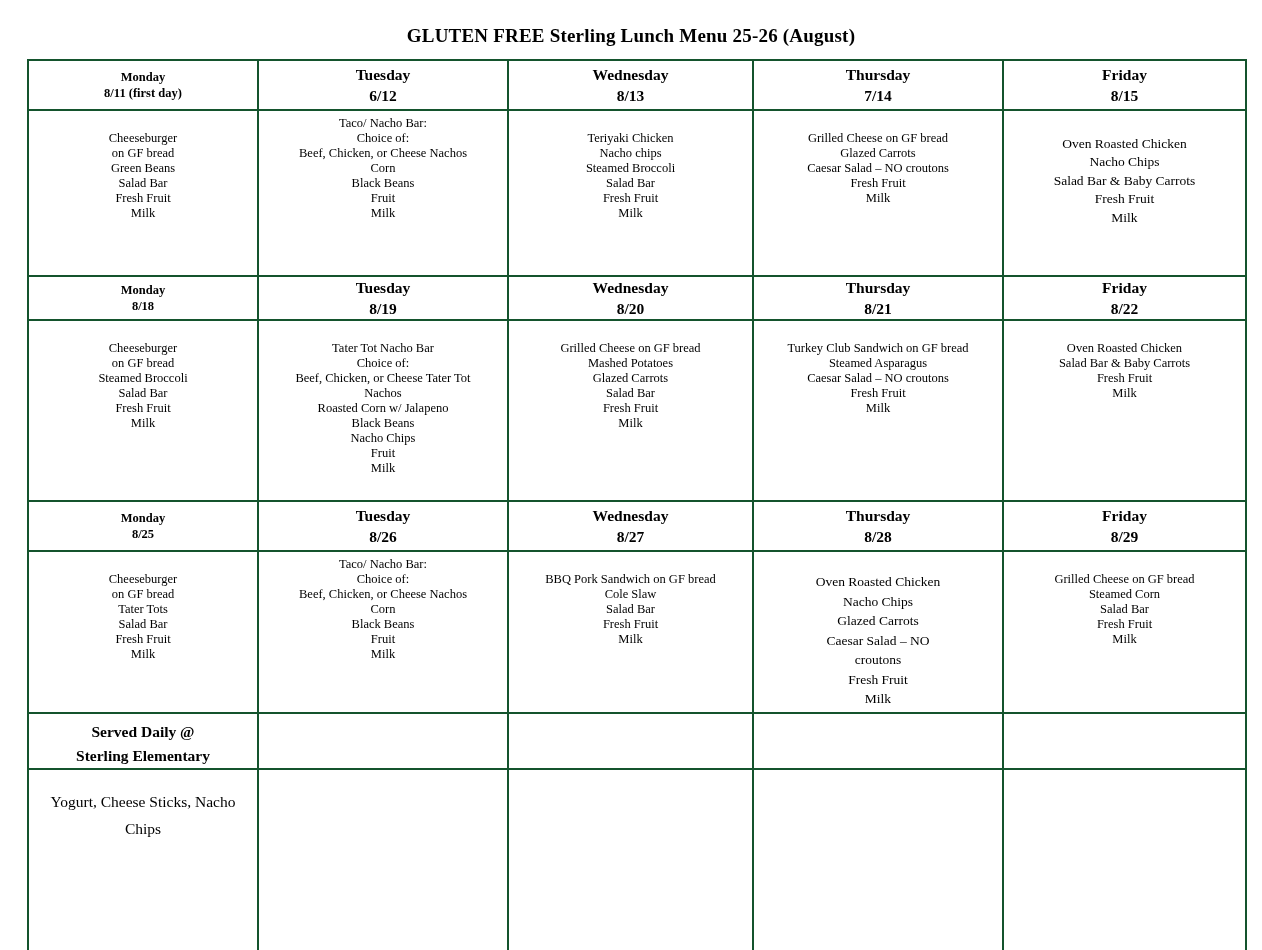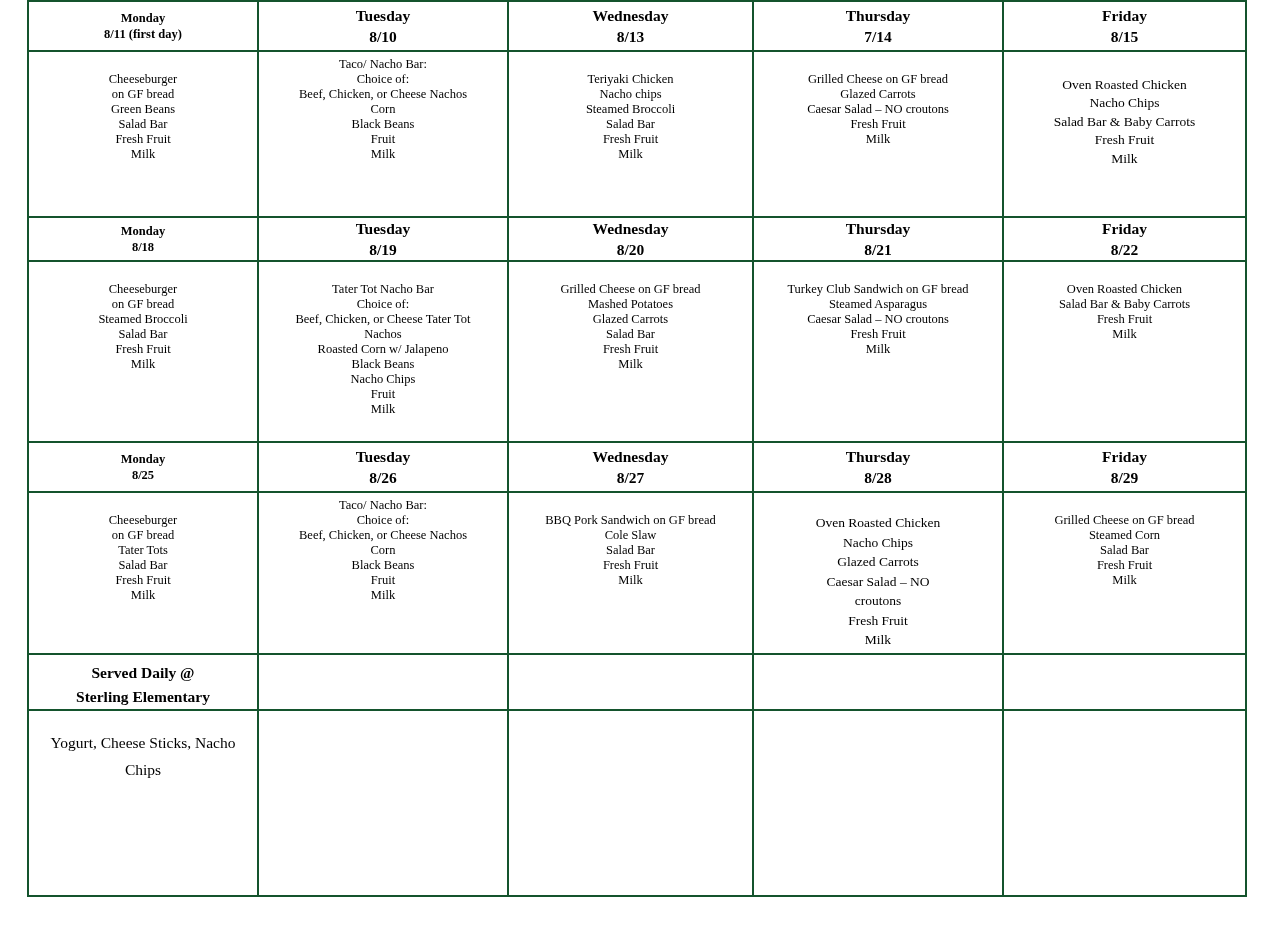--- a/index.html
+++ b/index.html
@@ -40,39 +40,40 @@
   }
   .daily{
     font-size:15.5px;line-height:27px;text-align:center;vertical-align:top;
     padding:18px 5px 0 5px;white-space:pre-line;
   }
 </style>
 </head>
 <body>
 
 <div class="page">
+  <div class="title">GLUTEN FREE Sterling Lunch Menu 25-26 (August)</div>
 
   <table class="menu-table">
     <colgroup>
       <col style="width:230px">
         <col style="width:250px">
         <col style="width:245px">
         <col style="width:250px">
         <col style="width:243px">
     </colgroup>
     <tbody>
 
       <tr class="r1">
         <td class="hd hd-sm">
           <div class="hd-day">Monday</div>
           <div class="hd-date">8/11 (first day)</div>
         </td>
         <td class="hd hd-lg">
           <div class="hd-day">Tuesday</div>
-          <div class="hd-date">8/10</div>
+          <div class="hd-date">6/12</div>
         </td>
         <td class="hd hd-lg">
           <div class="hd-day">Wednesday</div>
           <div class="hd-date">8/13</div>
         </td>
         <td class="hd hd-lg">
           <div class="hd-day">Thursday</div>
           <div class="hd-date">7/14</div>
         </td>
         <td class="hd hd-lg">

